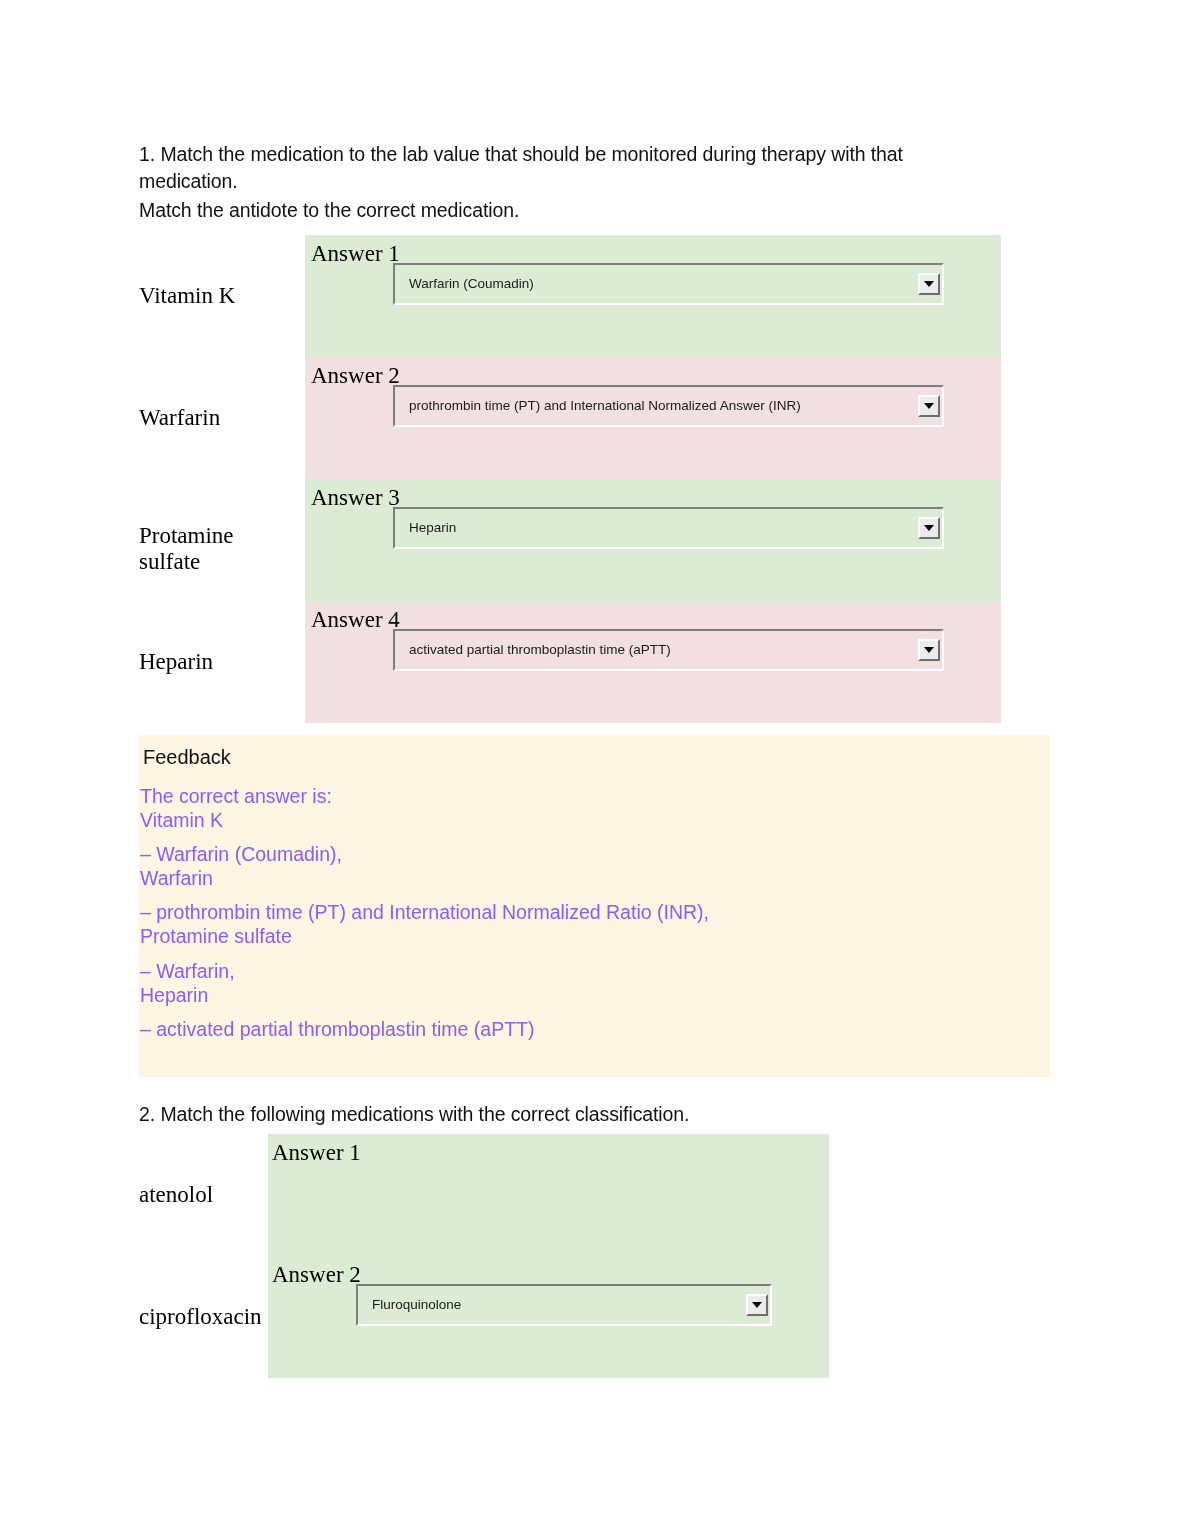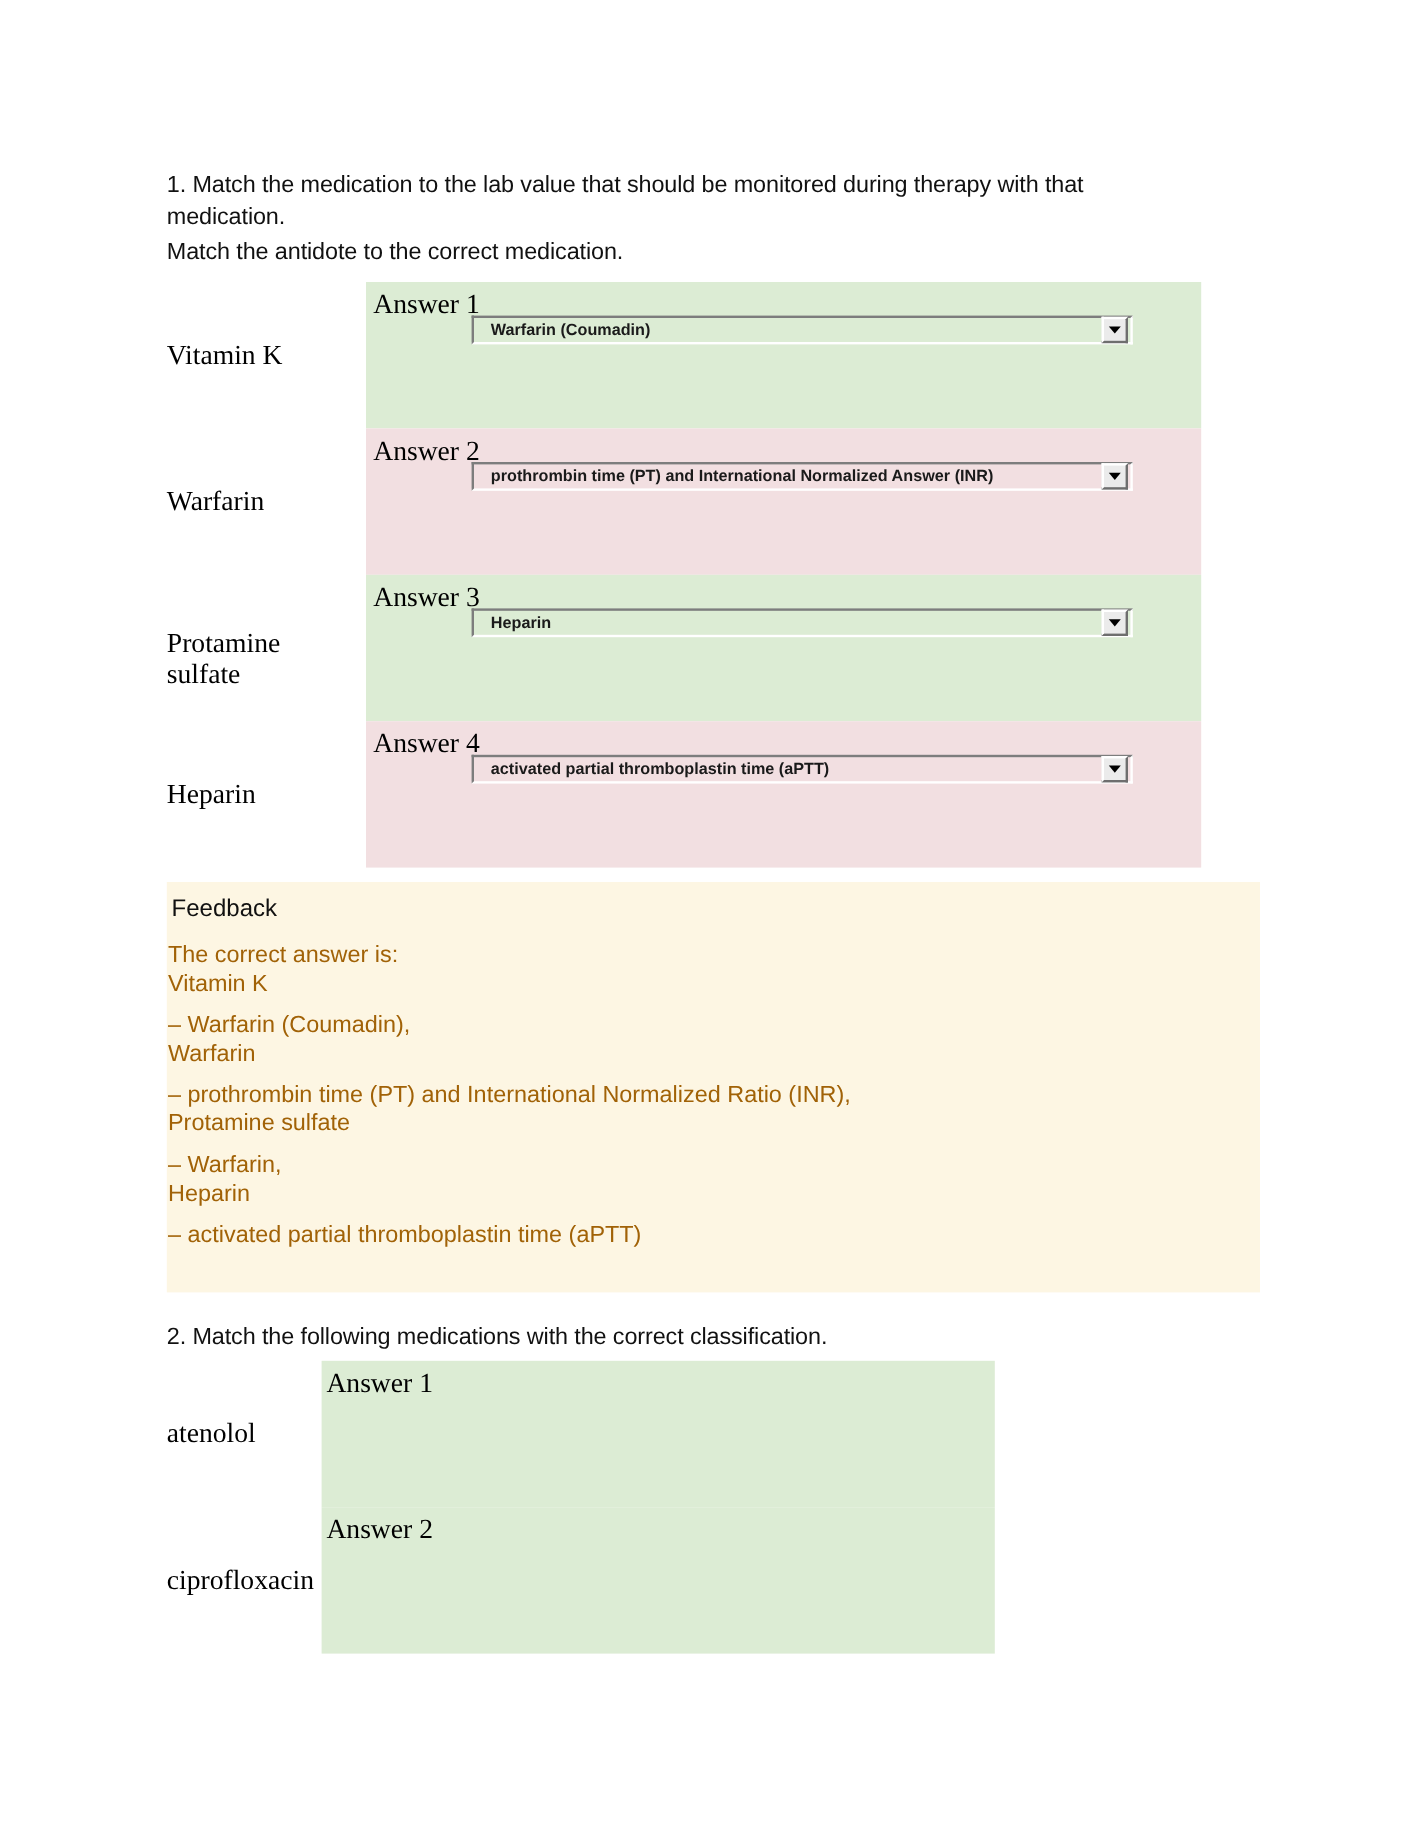--- a/index.html
+++ b/index.html
@@ -78,31 +78,30 @@
     font-size: 23px;
     line-height: 23px;
     color: #000000;
   }
   #q1-block .answer-label { left: 172px; top: 7px; }
   #q2-block .answer-label { left: 133px; top: 7px; }
 
   
   .dropdown {
     position: absolute;
-    height: 24px;
+    height: 42px;
     box-sizing: border-box;
     border-top: 2px solid #7d7d7d;
     border-left: 2px solid #7d7d7d;
     border-right: 2px solid #ffffff;
     border-bottom: 2px solid #ffffff;
     background: transparent;
     display: flex;
     align-items: center;
     cursor: default;
-    font-weight: bold;
   }
   .dropdown-green { background: #dcecd4; }
   .dropdown-pink  { background: #f2dfe1; }
 
   .dropdown-text {
     flex: 1 1 auto;
     padding-left: 14px;
     font-family: "Liberation Sans", sans-serif;
     font-size: 13.5px;
     line-height: 16px;
@@ -154,21 +153,21 @@
     font-size: 20px;
     line-height: 24px;
     color: #111111;
   }
   .fb-para {
     position: absolute;
     left: 1px;
     font-family: "Liberation Sans", sans-serif;
     font-size: 19.5px;
     line-height: 23.5px;
-    color: #a16207;
+    color: #8b5cf6;
     white-space: pre-line;
   }
   #fb-p1 { top: 50px; }
   #fb-p2 { top: 108px; }
   #fb-p3 { top: 166px; }
   #fb-p4 { top: 225px; }
   #fb-p5 { top: 283px; }
 </style>
 </head>
 <body>
@@ -251,17 +250,23 @@
     <div class="match-row" style="top:0px;">
       <div class="row-fill row-green"></div>
       <div class="term-label" style="top:48px;">atenolol</div>
       <div class="answer-label">Answer 1</div>
     </div>
 
     <div class="match-row" style="top:122px;">
       <div class="row-fill row-green"></div>
       <div class="term-label" style="top:48px;">ciprofloxacin</div>
       <div class="answer-label">Answer 2</div>
+      <div class="dropdown dropdown-green">
+        <span class="dropdown-text">Fluroquinolone</span>
+        <span class="dropdown-button">
+          <span class="caret"></span>
+        </span>
+      </div>
     </div>
 
   </div>
 
 </div>
 
 </body></html>

